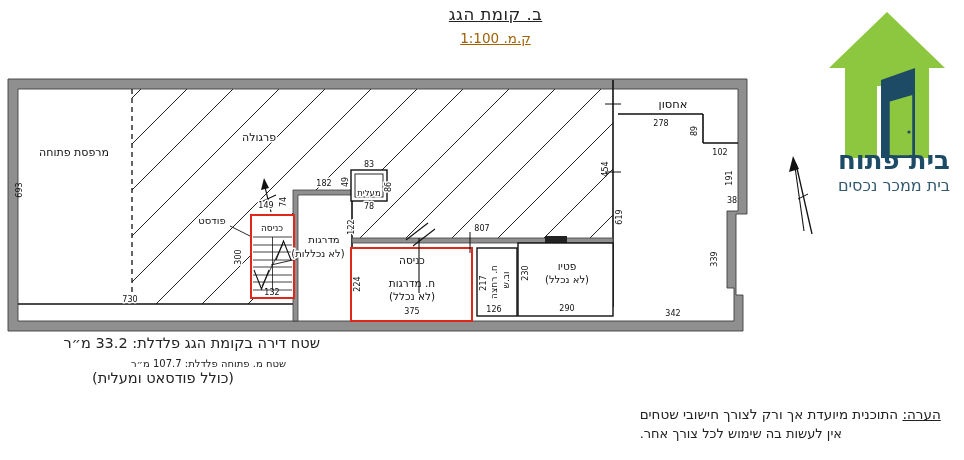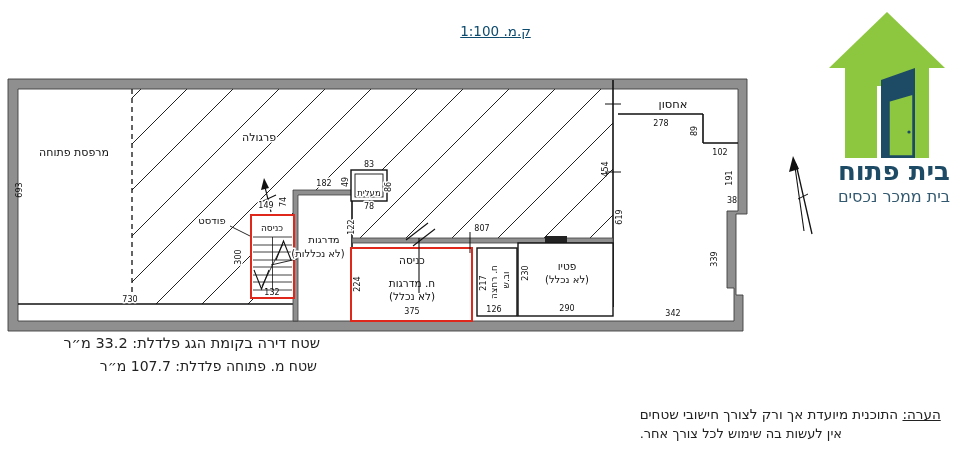--- a/index.html
+++ b/index.html
@@ -1,41 +1,42 @@
 <!DOCTYPE html>
 <html lang="he"><head>
 <meta charset="utf-8">
 <style>
   html,body{margin:0;padding:0;background:#fff;}
   #stage{position:relative;width:964px;height:460px;background:#fff;overflow:hidden;
          font-family:"DejaVu Sans",sans-serif;color:#1a1a1a;}
   .abs{position:absolute;}
   #title-block{left:388px;top:5px;width:215px;text-align:center;direction:rtl;}
   #title-block .t1{font-size:16.5px;letter-spacing:.5px;text-decoration:underline;color:#222;}
-  #title-block .t2{font-size:13.5px;margin-top:18px;text-decoration:underline;color:#0c4a6e;}
+  #title-block .t2{font-size:13.5px;margin-top:6px;text-decoration:underline;color:#a16207;}
   #area-notes{top:335px;right:644px;direction:rtl;text-align:right;color:#222;white-space:nowrap;}
   #area-notes .l1{font-size:14.5px;text-align:center;}
-  #area-notes .l2{font-size:14px;margin-top:7px;margin-left:0;padding-left:0;margin-right:3px;}
+  #area-notes .l2{font-size:10px;margin-top:7px;margin-left:0;padding-left:0;margin-right:34px;}
   #area-notes .l3{font-size:14.5px;margin-top:1px;margin-right:86px;}
   #disclaimer{top:406px;right:13px;direction:rtl;text-align:left;color:#222;white-space:nowrap;}
   #disclaimer .l1{font-size:13.5px;}
   #disclaimer .l1 .und{text-decoration:underline;}
   #disclaimer .l2{font-size:13px;margin-top:4px;margin-right:109px;}
-  #logo-text{left:828px;top:157px;width:132px;text-align:center;direction:rtl;}
+  #logo-text{left:828px;top:146px;width:132px;text-align:center;direction:rtl;}
   #logo-text .name{font-size:26px;font-weight:bold;color:#1d4b66;line-height:1.1;}
   #logo-text .tag{font-size:16px;color:#32596f;margin-top:1px;}
   svg text{font-family:"DejaVu Sans",sans-serif;fill:#111;}
   .halo{paint-order:stroke;stroke:#fff;stroke-width:3px;stroke-linejoin:round;}
 </style>
 </head>
 <body>
 
 <div id="stage">
 
   <div id="title-block" class="abs">
+    <div class="t1">ב. קומת הגג</div>
     <div class="t2">ק.מ. 1:100</div>
   </div>
 
   <svg class="abs" style="left:0;top:0" width="964" height="460" viewBox="0 0 964 460">
     <defs>
       <pattern id="hatch" patternUnits="userSpaceOnUse" width="46" height="46">
         <path d="M-2,48 L48,-2" stroke="#222" stroke-width="1" fill="none"></path>
       </pattern>
     </defs>
 
@@ -170,20 +171,21 @@
   </svg>
 
   <div id="logo-text" class="abs">
     <div class="name">בית פתוח</div>
     <div class="tag">בית ממכר נכסים</div>
   </div>
 
   <div id="area-notes" class="abs">
     <div class="l1">שטח דירה בקומת הגג פלדלת: 33.2 מ״ר</div>
     <div class="l2">שטח מ. פתוחה פלדלת: 107.7 מ״ר</div>
+    <div class="l3">(כולל פודסאט ומעלית)</div>
   </div>
 
   <div id="disclaimer" class="abs">
     <div class="l1">
       <span class="und">הערה:</span>
       <span>התוכנית מיועדת אך ורק לצורך חישובי שטחים</span>
     </div>
     <div class="l2">אין לעשות בה שימוש לכל צורך אחר.</div>
   </div>
 

